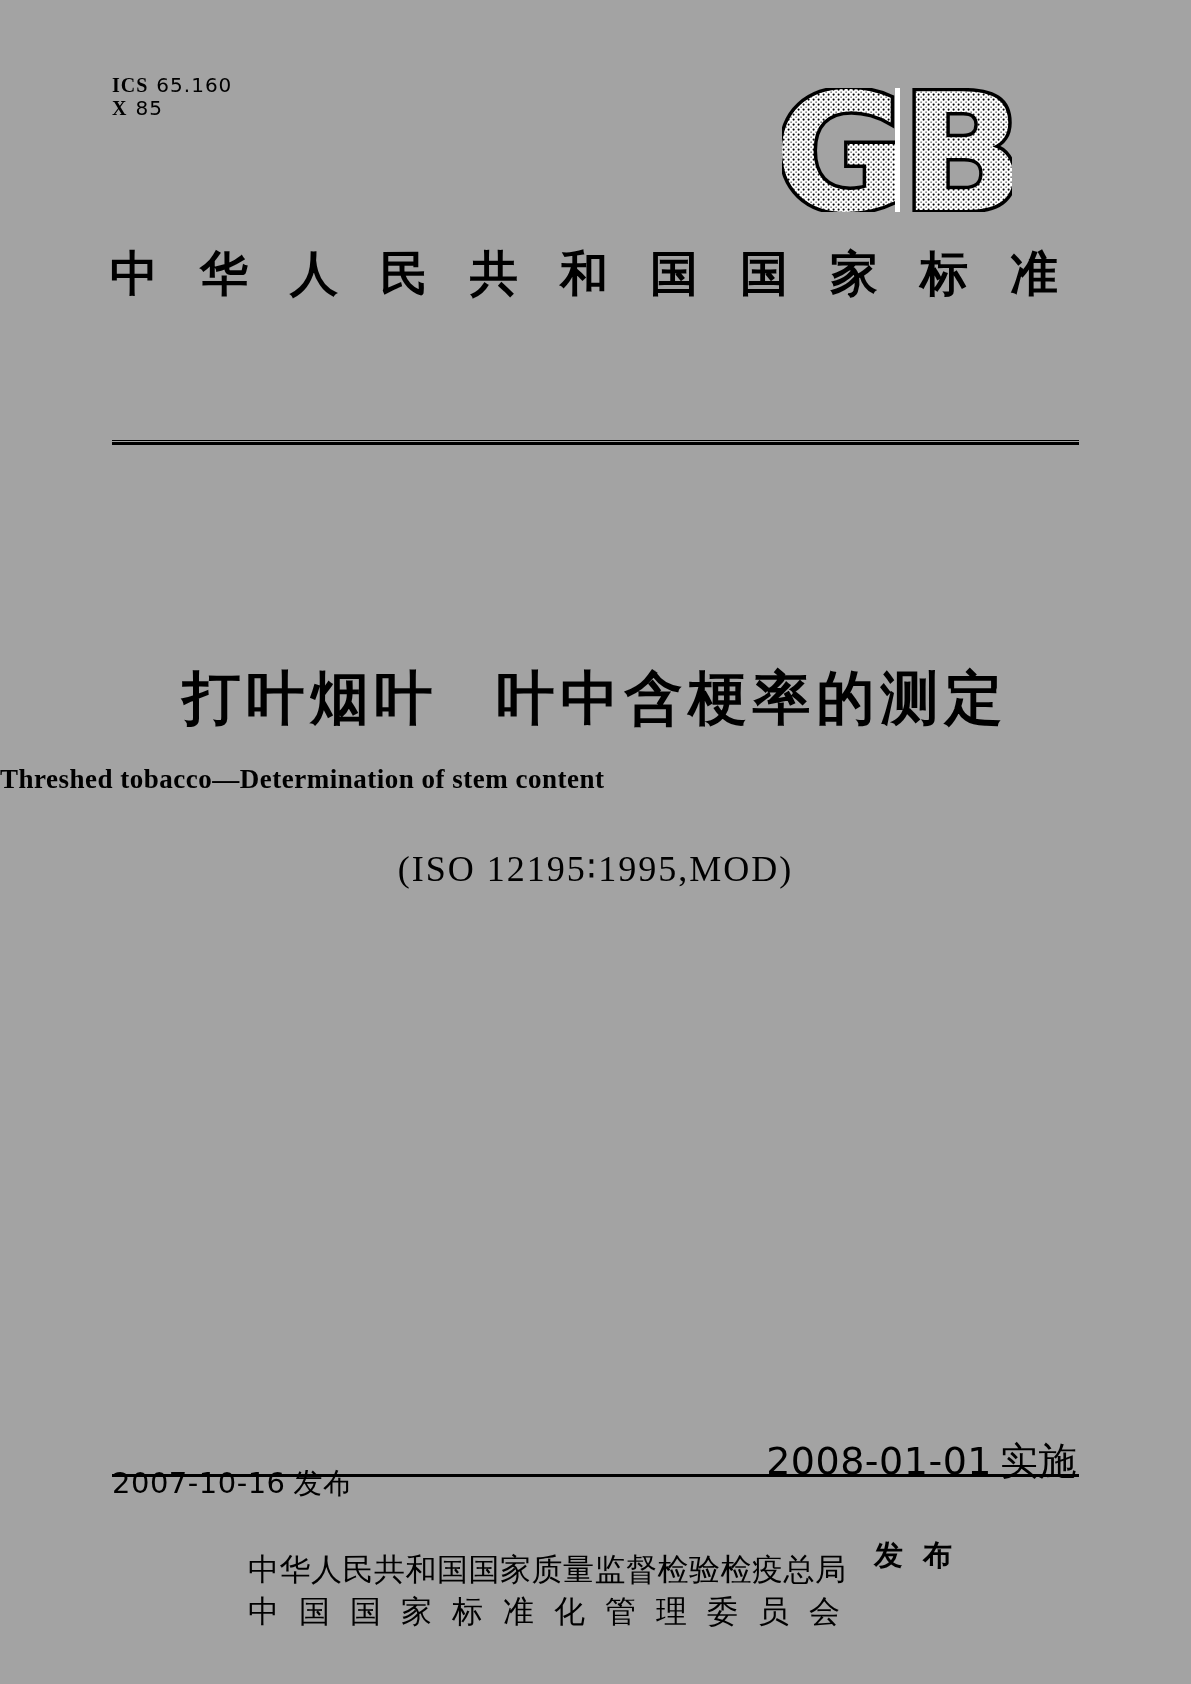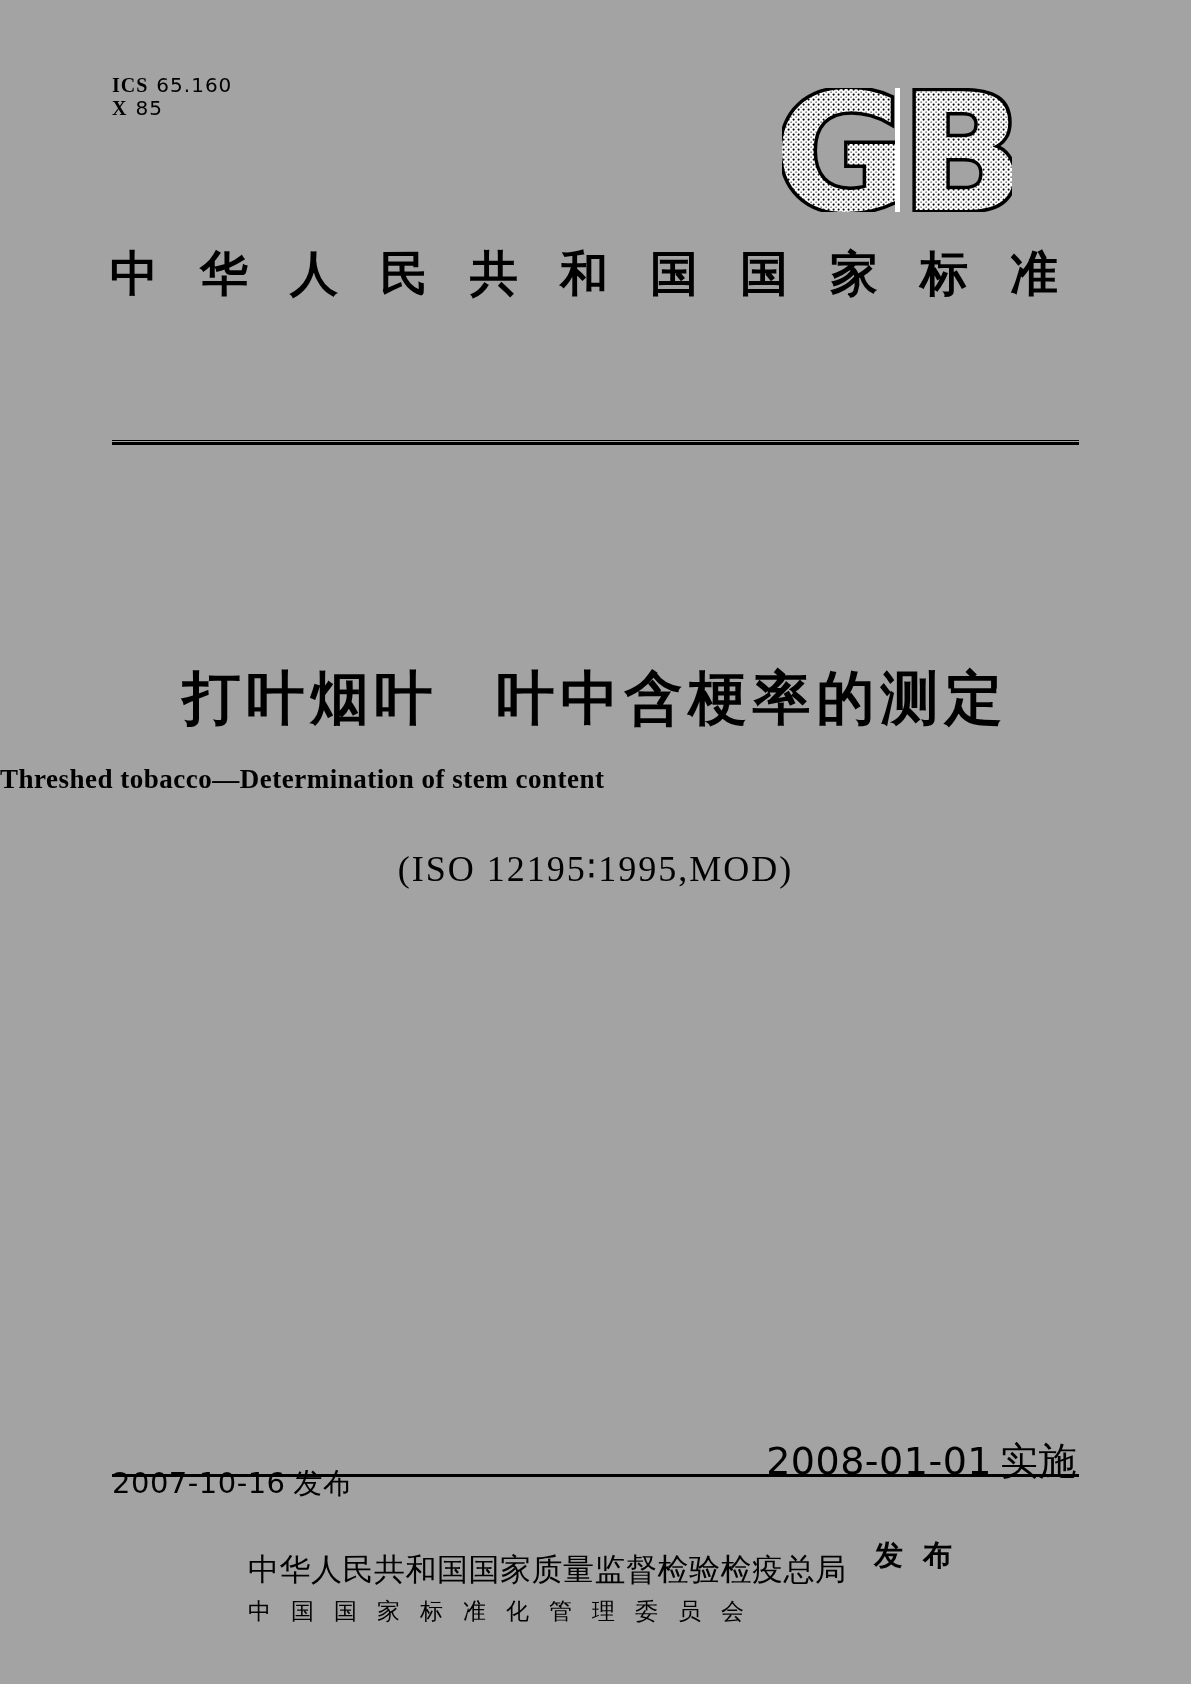--- a/index.html
+++ b/index.html
@@ -155,21 +155,21 @@
     font-weight: normal;
     margin-top: 37px;
   }
   .agency-line1 {
     font-size: 31px;
     line-height: 42px;
     letter-spacing: 0.5px;
     white-space: nowrap;
   }
   .agency-line2 {
-    font-size: 23px;
+    font-size: 31px;
     line-height: 42px;
     letter-spacing: 20px;
     white-space: nowrap;
   }
   .publish-label {
     position: absolute;
     left: 874px;
     top: 1536px;
     font-size: 29px;
     font-weight: bold;

